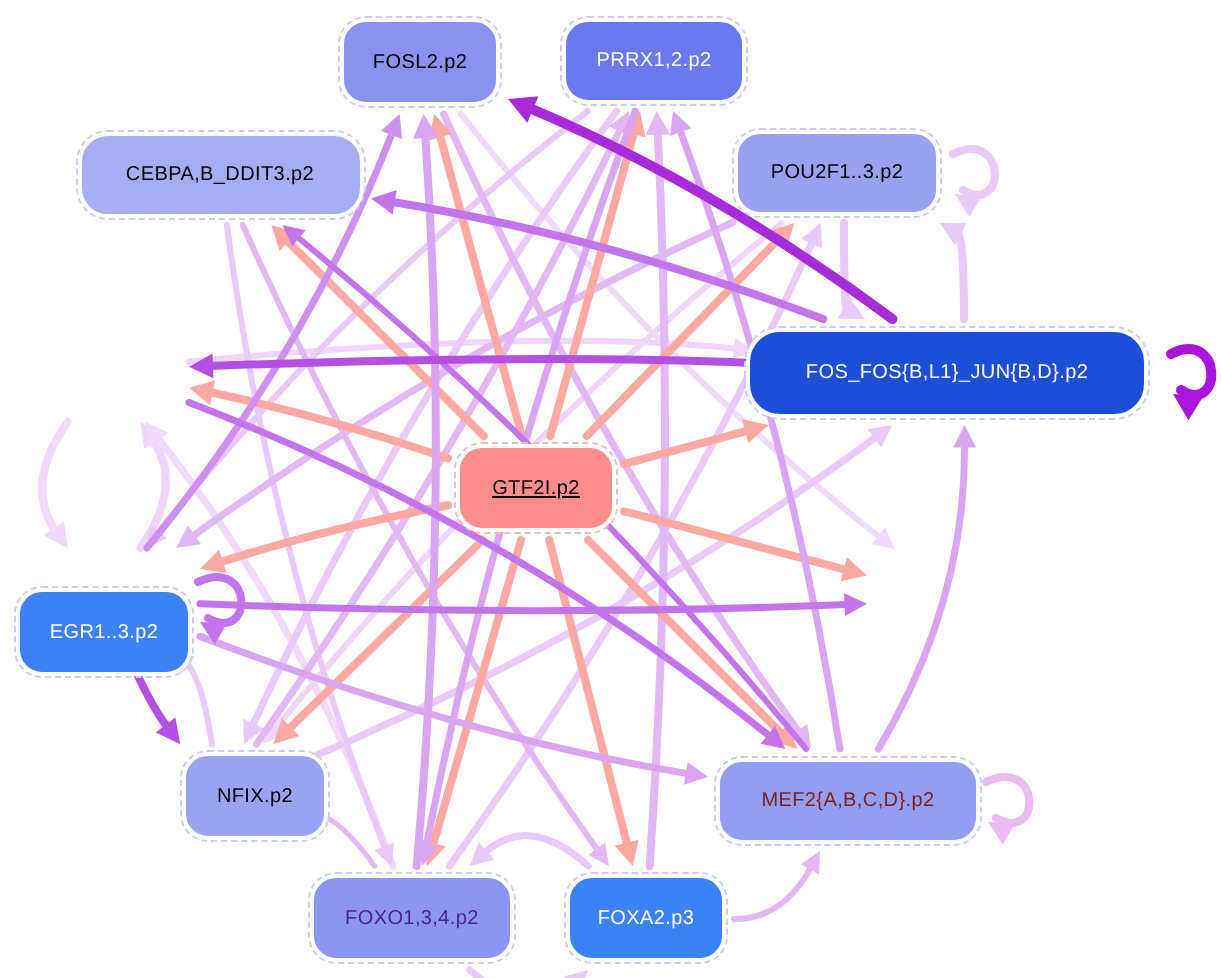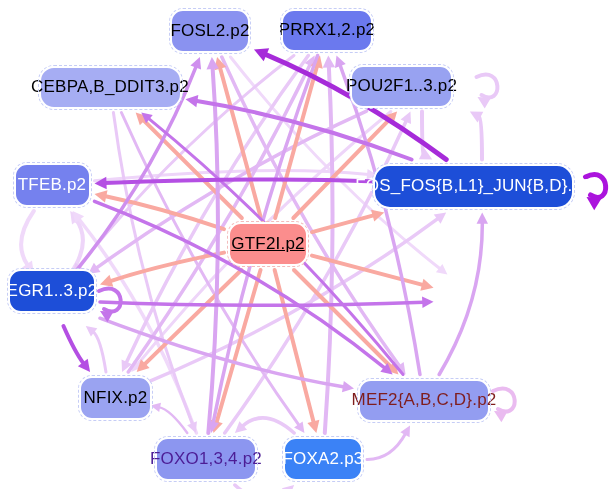--- a/index.html
+++ b/index.html
@@ -3,21 +3,21 @@
 <meta charset="utf-8">
 <style>
   html,body { margin:0; padding:0; background:#ffffff; }
   body { width:611px; height:489px; font-family:"Liberation Sans", sans-serif; }
   #graph { position:relative; width:611px; height:489px; background:#ffffff; overflow:hidden; }
   #edge-layer { position:absolute; left:0; top:0; }
   .node {
     position:absolute; display:flex; align-items:center; justify-content:center;
     border:2px solid #ffffff; border-radius:13px;
     outline:1px dashed #c6cdf6; outline-offset:0px;
-    font-size:17px; letter-spacing:0.2px; box-sizing:border-box;
+    font-size:10px; letter-spacing:0.2px; box-sizing:border-box;
     cursor:default; white-space:nowrap;
   }
   .node.hub { outline-color:#f3bcbc;text-decoration:underline; }
 </style>
 </head>
 <body>
 
 <div id="graph">
   <svg id="edge-layer" width="611" height="489" viewBox="0 0 611 489" xmlns="http://www.w3.org/2000/svg">
       <path d="M 33.8 211 Q 11.75 242.5 27.95068408749405 265.6438344107058" fill="none" stroke="#f0d9fa" stroke-width="4" stroke-linecap="round"></path>
@@ -122,42 +122,39 @@
       <polygon points="586.5,197 601.7420149747927,198.02639149850177 594.2151439857796,210.1851830961382" fill="#ab14dd"></polygon>
       <path d="M 99 291 C 127 278, 127 322, 104 309" fill="none" stroke="#c474ea" stroke-width="4" stroke-linecap="round"></path>
       <polygon points="100,311 113.4975090559826,311.50719747995 107.39599907330062,322.30217668007964" fill="#c474ea"></polygon>
       <path d="M 493 391 C 521 378, 521 422, 498 409" fill="none" stroke="#eabbf0" stroke-width="4" stroke-linecap="round"></path>
       <polygon points="494,411 507.49750905598256,411.50719747995 501.39599907330063,422.30217668007964" fill="#eabbf0"></polygon>
     </svg>
 
 <div class="node" style="left: 170px; top: 9px; width: 80px; height: 44px; background: rgb(138, 146, 240); color: rgb(0, 0, 0); border-radius: 13px;">
       <span>FOSL2.p2</span>
     </div>
-    <div class="node" style="left: 281px; top: 8.5px; width: 92px; height: 43px; background: rgb(107, 121, 238); color: #000000; border-radius: 13px;">
+    <div class="node" style="left: 281px; top: 8.5px; width: 92px; height: 43px; background: rgb(107, 121, 238); color: #ffffff; border-radius: 13px;">
       <span>PRRX1,2.p2</span>
     </div>
     <div class="node" style="left: 38.5px; top: 65.5px; width: 143px; height: 43px; background: rgb(166, 173, 243); color: rgb(0, 0, 0); border-radius: 15px; text-align: right;">
       <span>CEBPA,B_DDIT3.p2</span>
     </div>
-    <div class="node" style="left: 350px; top: 64.5px; width: 103px; height: 43px; background: rgb(152, 162, 241); color: rgb(0, 0, 0); border-radius: 13px; text-align: right;">
+    <div class="node" style="left: 367px; top: 64.5px; width: 103px; height: 43px; background: rgb(152, 162, 241); color: rgb(0, 0, 0); border-radius: 13px; text-align: right;">
       <span>POU2F1..3.p2</span>
-    </div>
-    <div class="node" style="left: 13.5px; top: 163px; width: 77px; height: 44px; background: rgb(117, 129, 238); color: rgb(255, 255, 255); border-radius: 13px;">
-      <span>TFEB.p2</span>
     </div>
     <div class="node" style="left: 373px; top: 163.5px; width: 201px; height: 45px; background: #1d4ed8; color: rgb(255, 255, 255); border-radius: 17px;">
       <span>FOS_FOS{B,L1}_JUN{B,D}.p2</span>
     </div>
     <div class="node hub" style="left: 228px; top: 222px; width: 80px; height: 44px; background: rgb(251, 141, 141); color: rgb(0, 0, 0); border-radius: 13px;">
       <span>GTF2I.p2</span>
     </div>
-    <div class="node" style="left: 8px; top: 269px; width: 88px; height: 44px; background: #1d4ed8; color: rgb(255, 255, 255); border-radius: 13px;">
+    <div class="node" style="left: 8px; top: 294px; width: 88px; height: 44px; background: #3b82f6; color: rgb(255, 255, 255); border-radius: 13px;">
       <span>EGR1..3.p2</span>
     </div>
-    <div class="node" style="left: 79px; top: 376px; width: 73px; height: 44px; background: rgb(154, 163, 241); color: rgb(0, 0, 0); border-radius: 13px;">
+    <div class="node" style="left: 91px; top: 376px; width: 73px; height: 44px; background: rgb(154, 163, 241); color: rgb(0, 0, 0); border-radius: 13px;">
       <span>NFIX.p2</span>
     </div>
     <div class="node" style="left: 358px; top: 378.5px; width: 132px; height: 43px; background: rgb(147, 157, 241); color: #7f1d1d; border-radius: 13px;">
       <span>MEF2{A,B,C,D}.p2</span>
     </div>
     <div class="node" style="left: 155px; top: 437px; width: 102px; height: 44px; background: rgb(140, 150, 240); color: #4c1d95; border-radius: 13px;">
       <span>FOXO1,3,4.p2</span>
     </div>
     <div class="node" style="left: 283px; top: 437px; width: 80px; height: 44px; background: #3b82f6; color: rgb(255, 255, 255); border-radius: 13px;">
       <span>FOXA2.p3</span>

